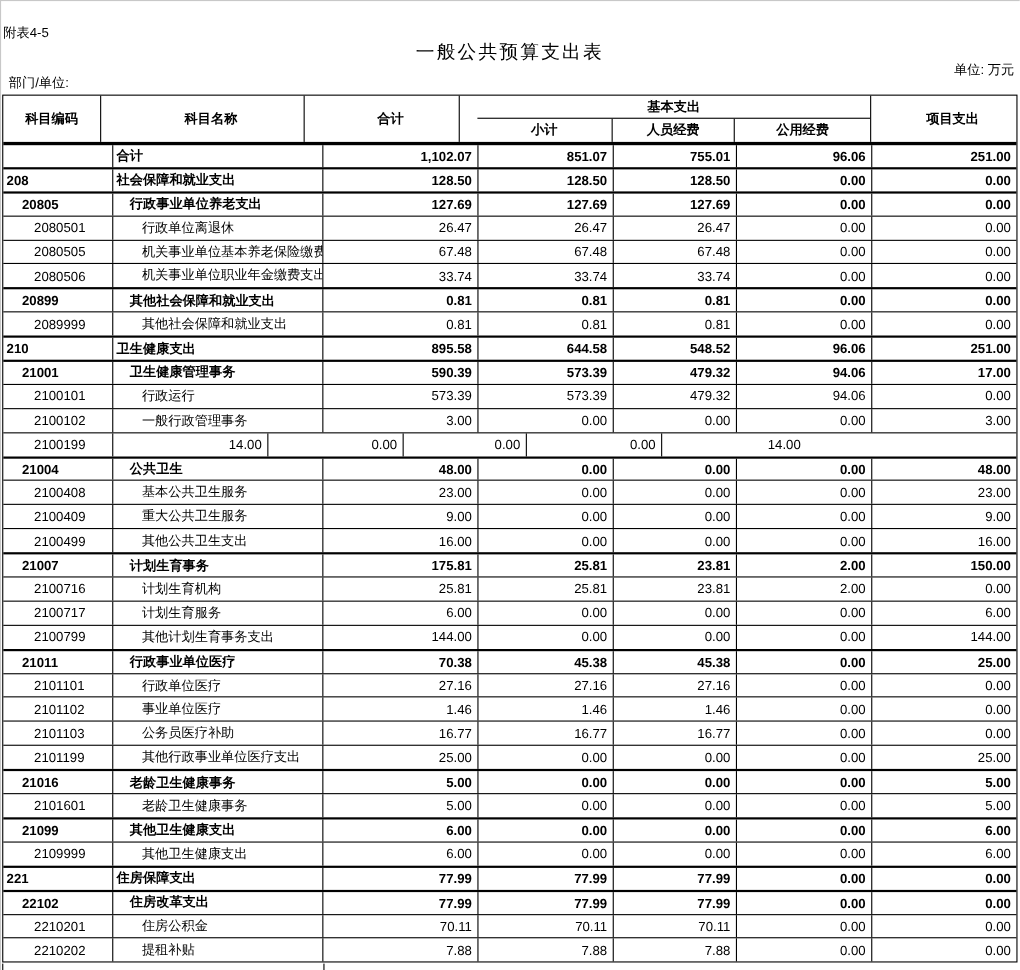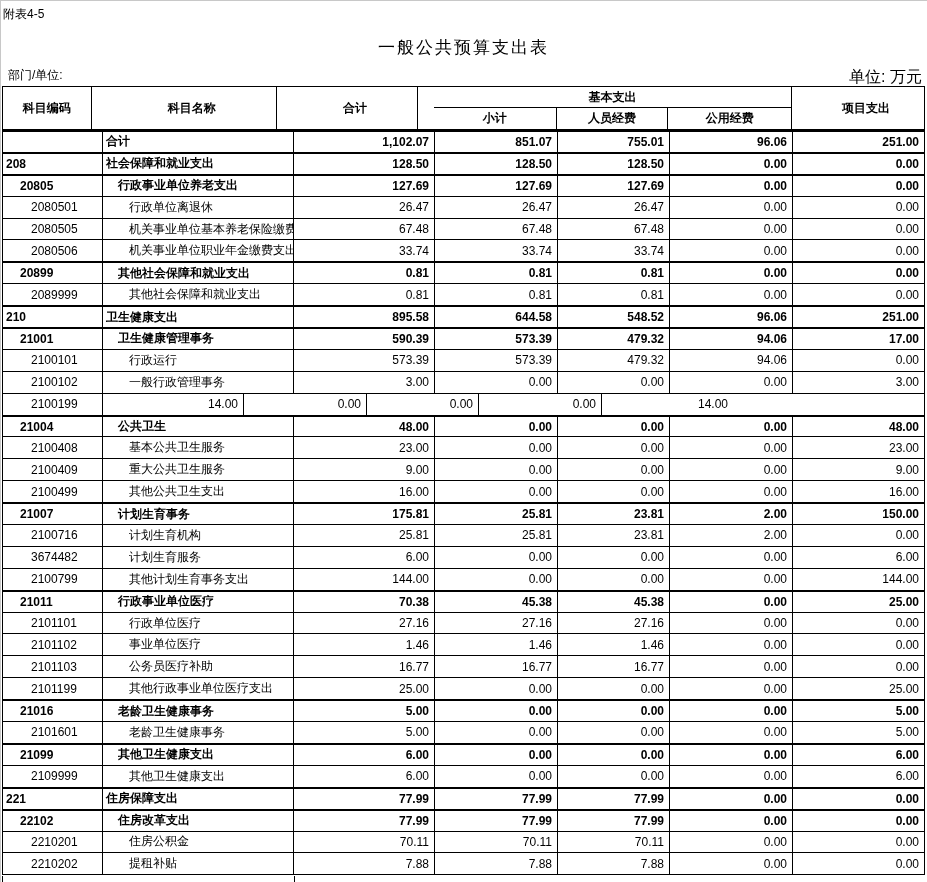--- a/index.html
+++ b/index.html
@@ -5,25 +5,25 @@
   * { margin:0; padding:0; box-sizing:border-box; }
   html,body { background:#ffffff; }
   body {
     width:927px; height:882px; position:relative; overflow:hidden;
     font-family:"Liberation Sans","DejaVu Sans",sans-serif;
     color:#000;
   }
   .page-edge-top  { position:absolute; left:0; top:0; width:927px; height:1px; background:#c8c8c8; }
   .page-edge-left { position:absolute; left:0; top:0; width:1px; height:882px; background:#c8c8c8; }
 
-  .sheet-label { position:absolute; left:3px; top:6px; font-size:12px; }
+  .sheet-label { position:absolute; left:3px; top:22px; font-size:12px; }
   .title { position:absolute; left:0; top:36px; width:927px; text-align:center;
            font-size:17px; font-weight:normal; letter-spacing:2px; }
   .dept-label { position:absolute; left:8px; top:67px; font-size:12px; }
-  .unit-label { position:absolute; right:5px; top:67px; font-size:16px; }
+  .unit-label { position:absolute; right:5px; top:55px; font-size:12px; }
 
   .tbl { position:absolute; left:2px; top:86px; width:923px; border:1px solid #000; background:#fff; }
 
   
   .w-code  { width:100px; }
   .w-name  { width:191px; }
   .w-total { width:141px; }
   .w-sub   { width:123px; }
   .w-pers  { width:112px; }
   .w-pub   { width:123px; }
@@ -269,21 +269,21 @@
     <div class="c code w-code">2100716</div>
     <div class="c name w-name">计划生育机构</div>
     <div class="c num  w-total">25.81</div>
     <div class="c num  w-sub">25.81</div>
     <div class="c num  w-pers">23.81</div>
     <div class="c num  w-pub">2.00</div>
     <div class="c num  w-proj last">0.00</div>
   </div>
 
   <div class="row lv2">
-    <div class="c code w-code">3674482</div>
+    <div class="c code w-code">2100717</div>
     <div class="c name w-name">计划生育服务</div>
     <div class="c num  w-total">6.00</div>
     <div class="c num  w-sub">0.00</div>
     <div class="c num  w-pers">0.00</div>
     <div class="c num  w-pub">0.00</div>
     <div class="c num  w-proj last">6.00</div>
   </div>
 
   <div class="row lv2">
     <div class="c code w-code">2100799</div>

